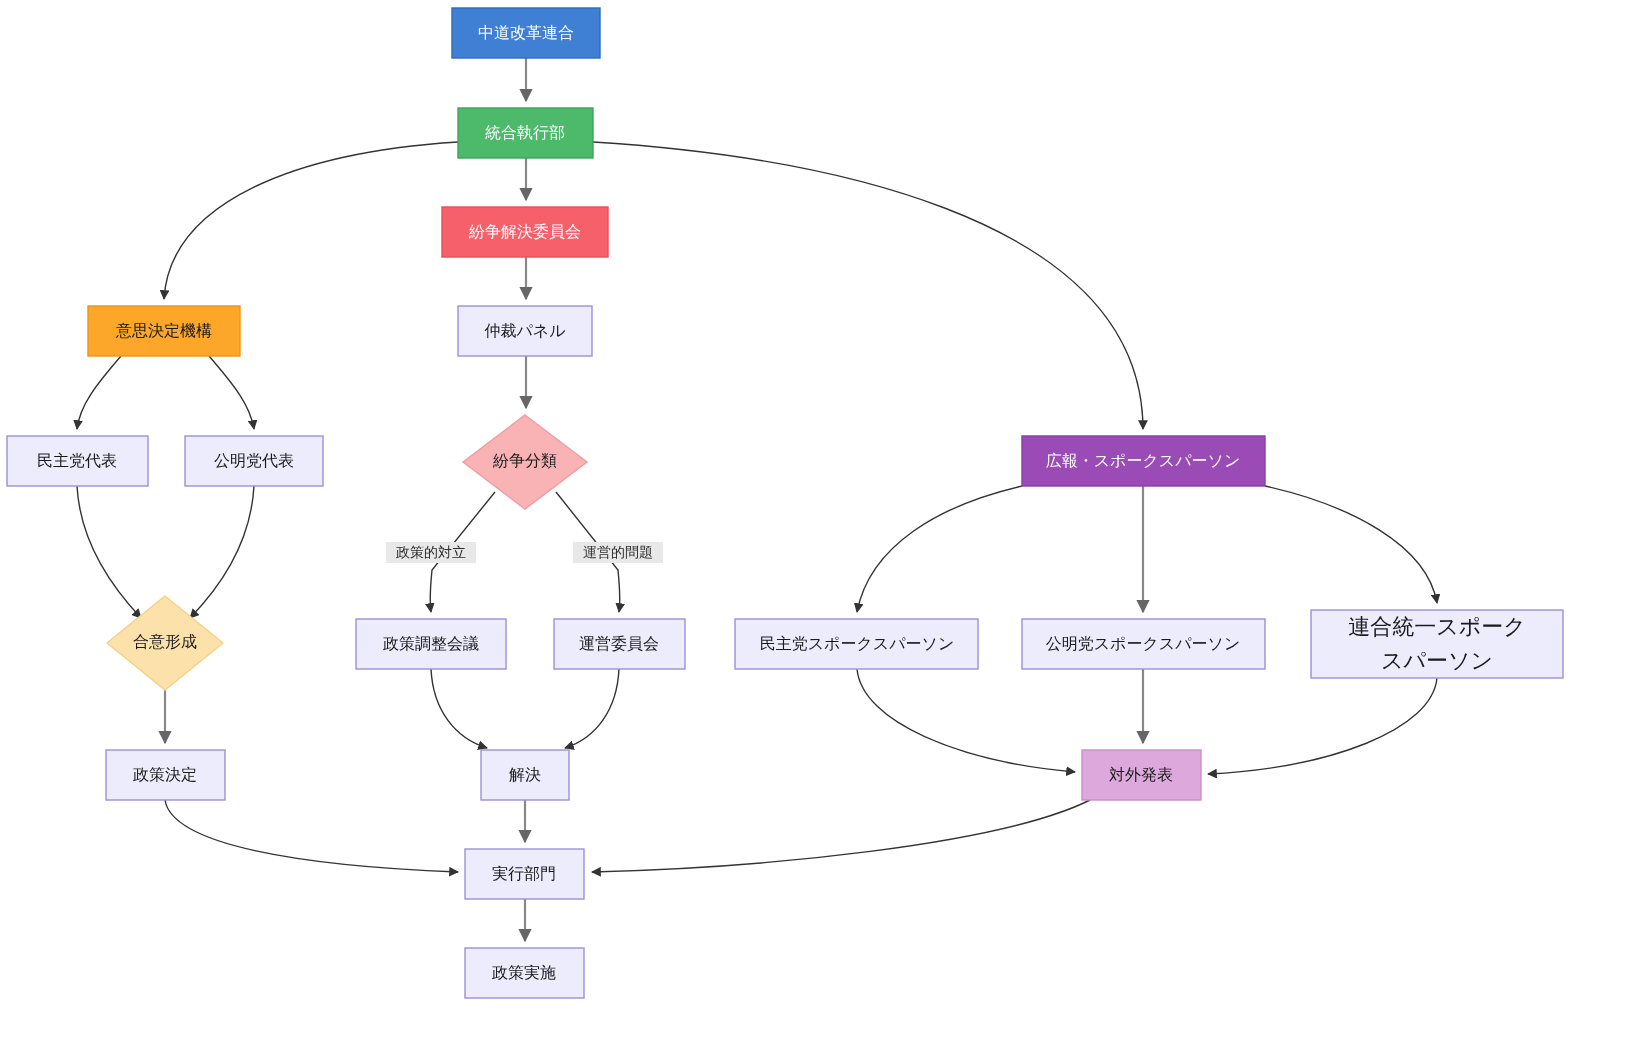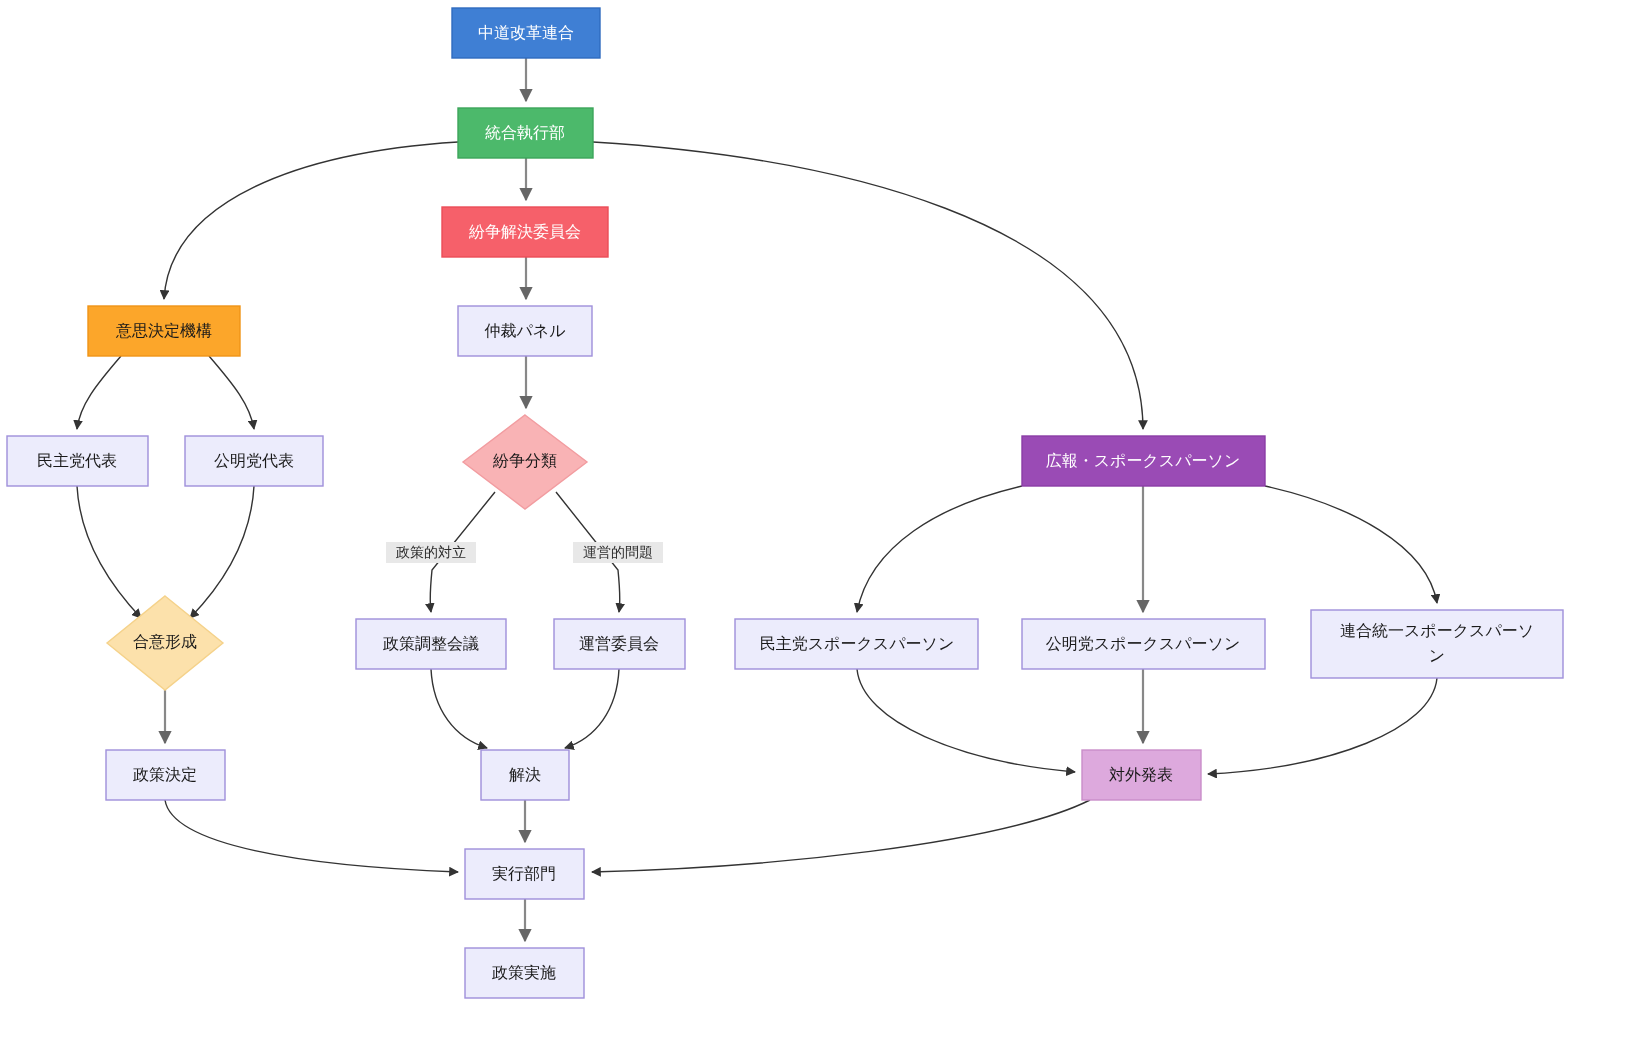--- a/index.html
+++ b/index.html
@@ -192,21 +192,21 @@
     </g>
 
     <g>
       <rect class="node-rect" x="1022" y="619" width="243" height="50" fill="#ececfc" stroke="#9f8fdb"></rect>
       <text class="node-label" x="1143" y="645" fill="#1a1a1a">公明党スポークスパーソン</text>
     </g>
 
     <g>
       <rect class="node-rect" x="1311" y="610" width="252" height="68" fill="#ececfc" stroke="#9f8fdb"></rect>
       <foreignObject x="1315" y="614" width="244" height="60">
-        <div xmlns="http://www.w3.org/1999/xhtml" style="width:200px;margin:0 auto;height:60px;display:flex;align-items:center;justify-content:center;text-align:center;font-family:'Liberation Sans','DejaVu Sans',sans-serif;font-size:16px;color:#1a1a1a;line-height:1.55;">連合統一スポークスパーソン</div>
+        <div xmlns="http://www.w3.org/1999/xhtml" style="width:200px;margin:0 auto;height:60px;display:flex;align-items:center;justify-content:center;text-align:center;font-family:'Liberation Sans','DejaVu Sans',sans-serif;font-size:22px;color:#1a1a1a;line-height:1.55;">連合統一スポークスパーソン</div>
       </foreignObject>
     </g>
 
     <g>
       <rect class="node-rect" x="106" y="750" width="119" height="50" fill="#ececfc" stroke="#9f8fdb"></rect>
       <text class="node-label" x="165" y="776" fill="#1a1a1a">政策決定</text>
     </g>
 
     <g>
       <rect class="node-rect" x="481" y="750" width="88" height="50" fill="#ececfc" stroke="#9f8fdb"></rect>

